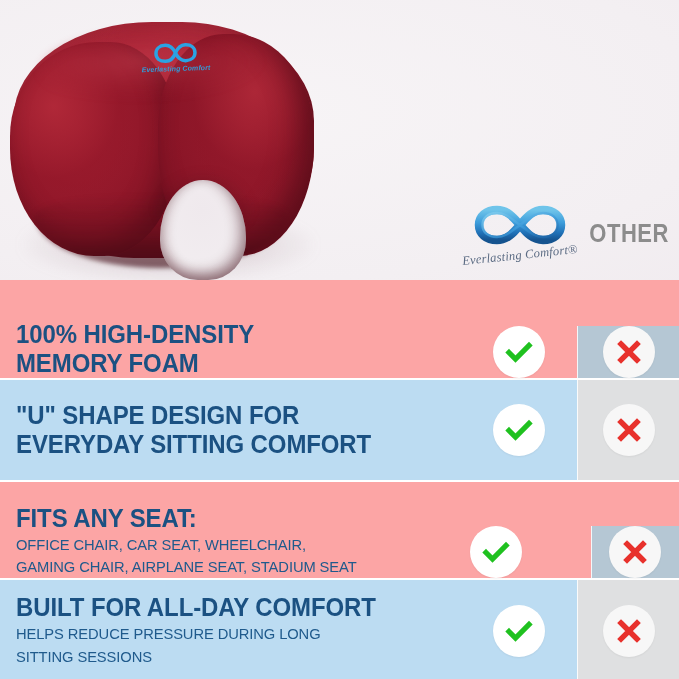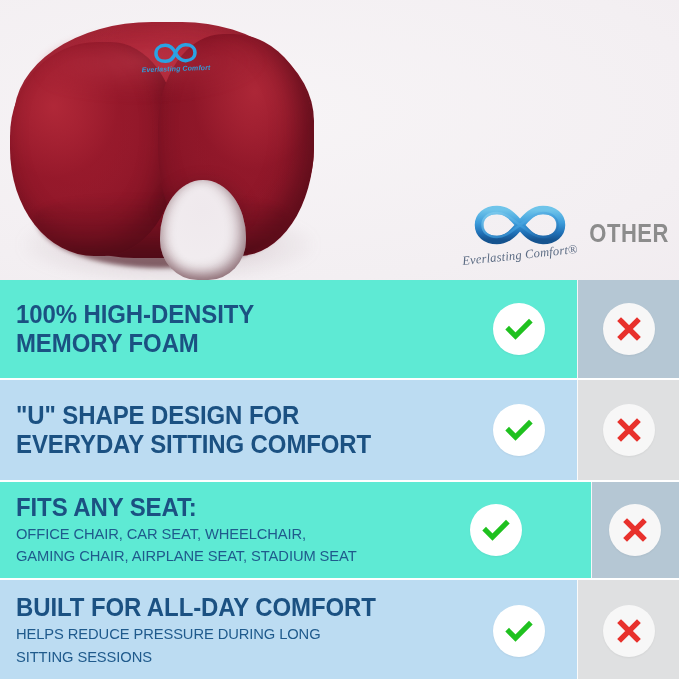--- a/index.html
+++ b/index.html
@@ -169,21 +169,21 @@
     position: absolute;
     left: 0; top: 280px;
     width: 679px; height: 399px;
   }
   .row {
     position: relative;
     display: flex;
     width: 679px;
     box-sizing: border-box;
   }
-  .row.odd  { background: #5eead4; }
+  .row.odd  { background: #fca5a5; align-items: flex-end; }
   .row.even { background: #bcdcf2; }
 
   .cell-text {
     width: 462px;
     box-sizing: border-box;
     padding: 0 0 0 16px;
     display: flex;
     flex-direction: column;
     justify-content: center;
   }

